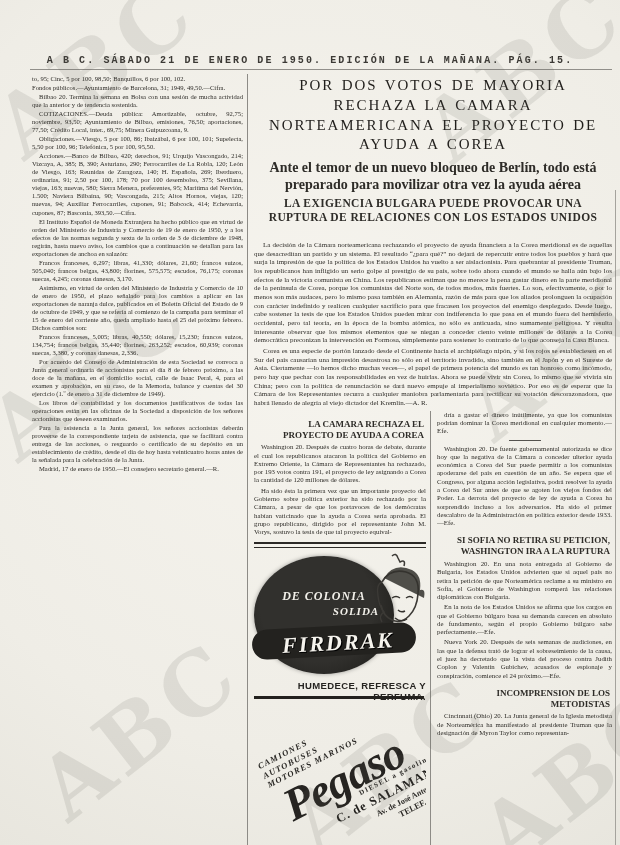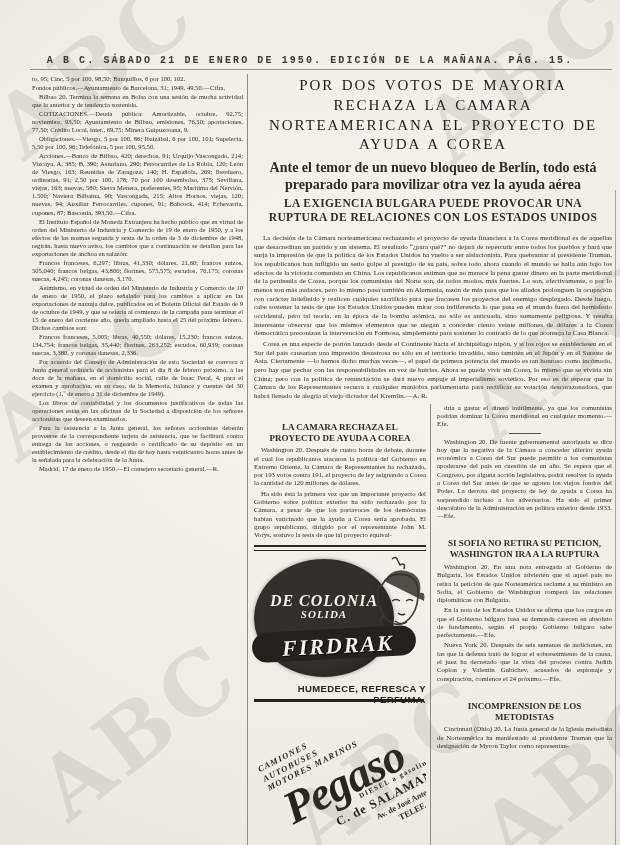--- a/index.html
+++ b/index.html
@@ -18,38 +18,38 @@
   .leftcol{position:absolute;left:32px;top:75px;width:211px;font-size:6.6px;line-height:1.22;
       text-align:justify;z-index:2;}
   .leftcol p{margin:0 0 1px;text-indent:7px;}
   .leftcol p.ni{text-indent:0;}
   .sec-title{font-size:11.5px;font-weight:bold;text-align:center;line-height:1.12;margin:7px 6px 4px;text-indent:0;}
   
   .main{position:absolute;left:254px;top:72px;width:358px;z-index:2;}
   .headline{font-size:15px;letter-spacing:1.9px;word-spacing:2px;text-align:center;line-height:1.32;
       color:#201e1b;margin:4px 2px 4px;}
   .deck{font-weight:bold;font-size:14px;text-align:center;line-height:1.22;margin:2px 10px 4px;font-family:Liberation Serif, serif;}
-  .subhead-bulg{font-weight:bold;font-size:11.5px;letter-spacing:.4px;text-align:center;line-height:1.2;margin:4px 4px 9px;}
+  .subhead-bulg{font-weight:bold;font-size:11.5px;letter-spacing:.4px;text-align:center;line-height:1.2;margin:4px 4px 16px;}
   .subhead-isr{font-weight:bold;font-size:12.5px;text-align:center;line-height:1.15;margin:3px 0 5px;}
   .editorial p{font-size:7px;line-height:1.24;text-align:justify;text-indent:9px;margin:0 0 2px;}
   .subcols{display:flex;margin-top:3px;}
   .sc-left{width:176px;padding-right:4px;box-sizing:border-box;}
   .sc-right{width:182px;border-left:1px solid #8d8b86;padding-left:6px;box-sizing:border-box;}
   .subcols p{font-size:6.8px;line-height:1.22;text-align:justify;text-indent:7px;margin:0 0 2px;}
-  .wire-title{font-weight:bold;font-size:9px;text-align:center;line-height:1.2;margin:18px 2px 3px;text-indent:0;}
+  .wire-title{font-weight:bold;font-size:9px;text-align:right;line-height:1.2;margin:8px 2px 3px;text-indent:0;}
   .mini-rule{width:32px;border-top:1px solid #55534f;margin:4px auto 4px;}
   .double-rule{border-top:2px solid #2b2926;border-bottom:1px solid #2b2926;height:3px;margin:6px 0 4px;}
   
   .ad-firdrak{position:relative;height:152px;margin-top:2px;}
   .fd-circle{position:absolute;left:0;top:4px;width:140px;height:118px;border-radius:50%;
       background:radial-gradient(circle at 45% 42%, #31302d 55%, #191815 100%);box-shadow:0 0 4px rgba(0,0,0,.35);}
   .fd-l{position:absolute;width:140px;text-align:center;color:#f1efe9;font-style:italic;font-weight:bold;letter-spacing:1px;}
   .fd-l1{top:20px;font-size:13px;}
-  .fd-l2{top:37px;font-size:16px;font-family:Liberation Serif, serif;}
-  .fd-l3{top:53px;font-size:11px;}
+  .fd-l2{top:37px;font-size:12px;font-family:Liberation Serif, serif;}
+  .fd-l3{top:53px;font-size:11px;margin-left:32px;}
   .fd-band{position:absolute;left:-2px;top:74px;width:164px;height:30px;background:#23221f;border-radius:15px;transform:rotate(-3deg);}
   .fd-brand{position:absolute;left:4px;top:78px;width:160px;text-align:center;color:#f6f4ee;
       font-size:22px;font-weight:bold;font-style:italic;letter-spacing:2px;transform:rotate(-3deg);text-shadow:1px 1px 0 #000;}
   .fd-face{position:absolute;right:0;top:0;}
   .fd-tag{position:absolute;left:0;right:0;top:128px;text-align:right;font-weight:bold;
       font-size:9.5px;letter-spacing:.4px;font-family:"Liberation Sans",sans-serif;color:#262421;}
   .fd-rule{position:absolute;left:0;right:2px;top:144px;border-top:3px solid #23211e;}
   
   .ad-pegaso{position:relative;height:220px;overflow:hidden;}
   .peg-rot{position:absolute;left:2px;top:58px;transform:rotate(-27deg);transform-origin:left top;width:230px;}

